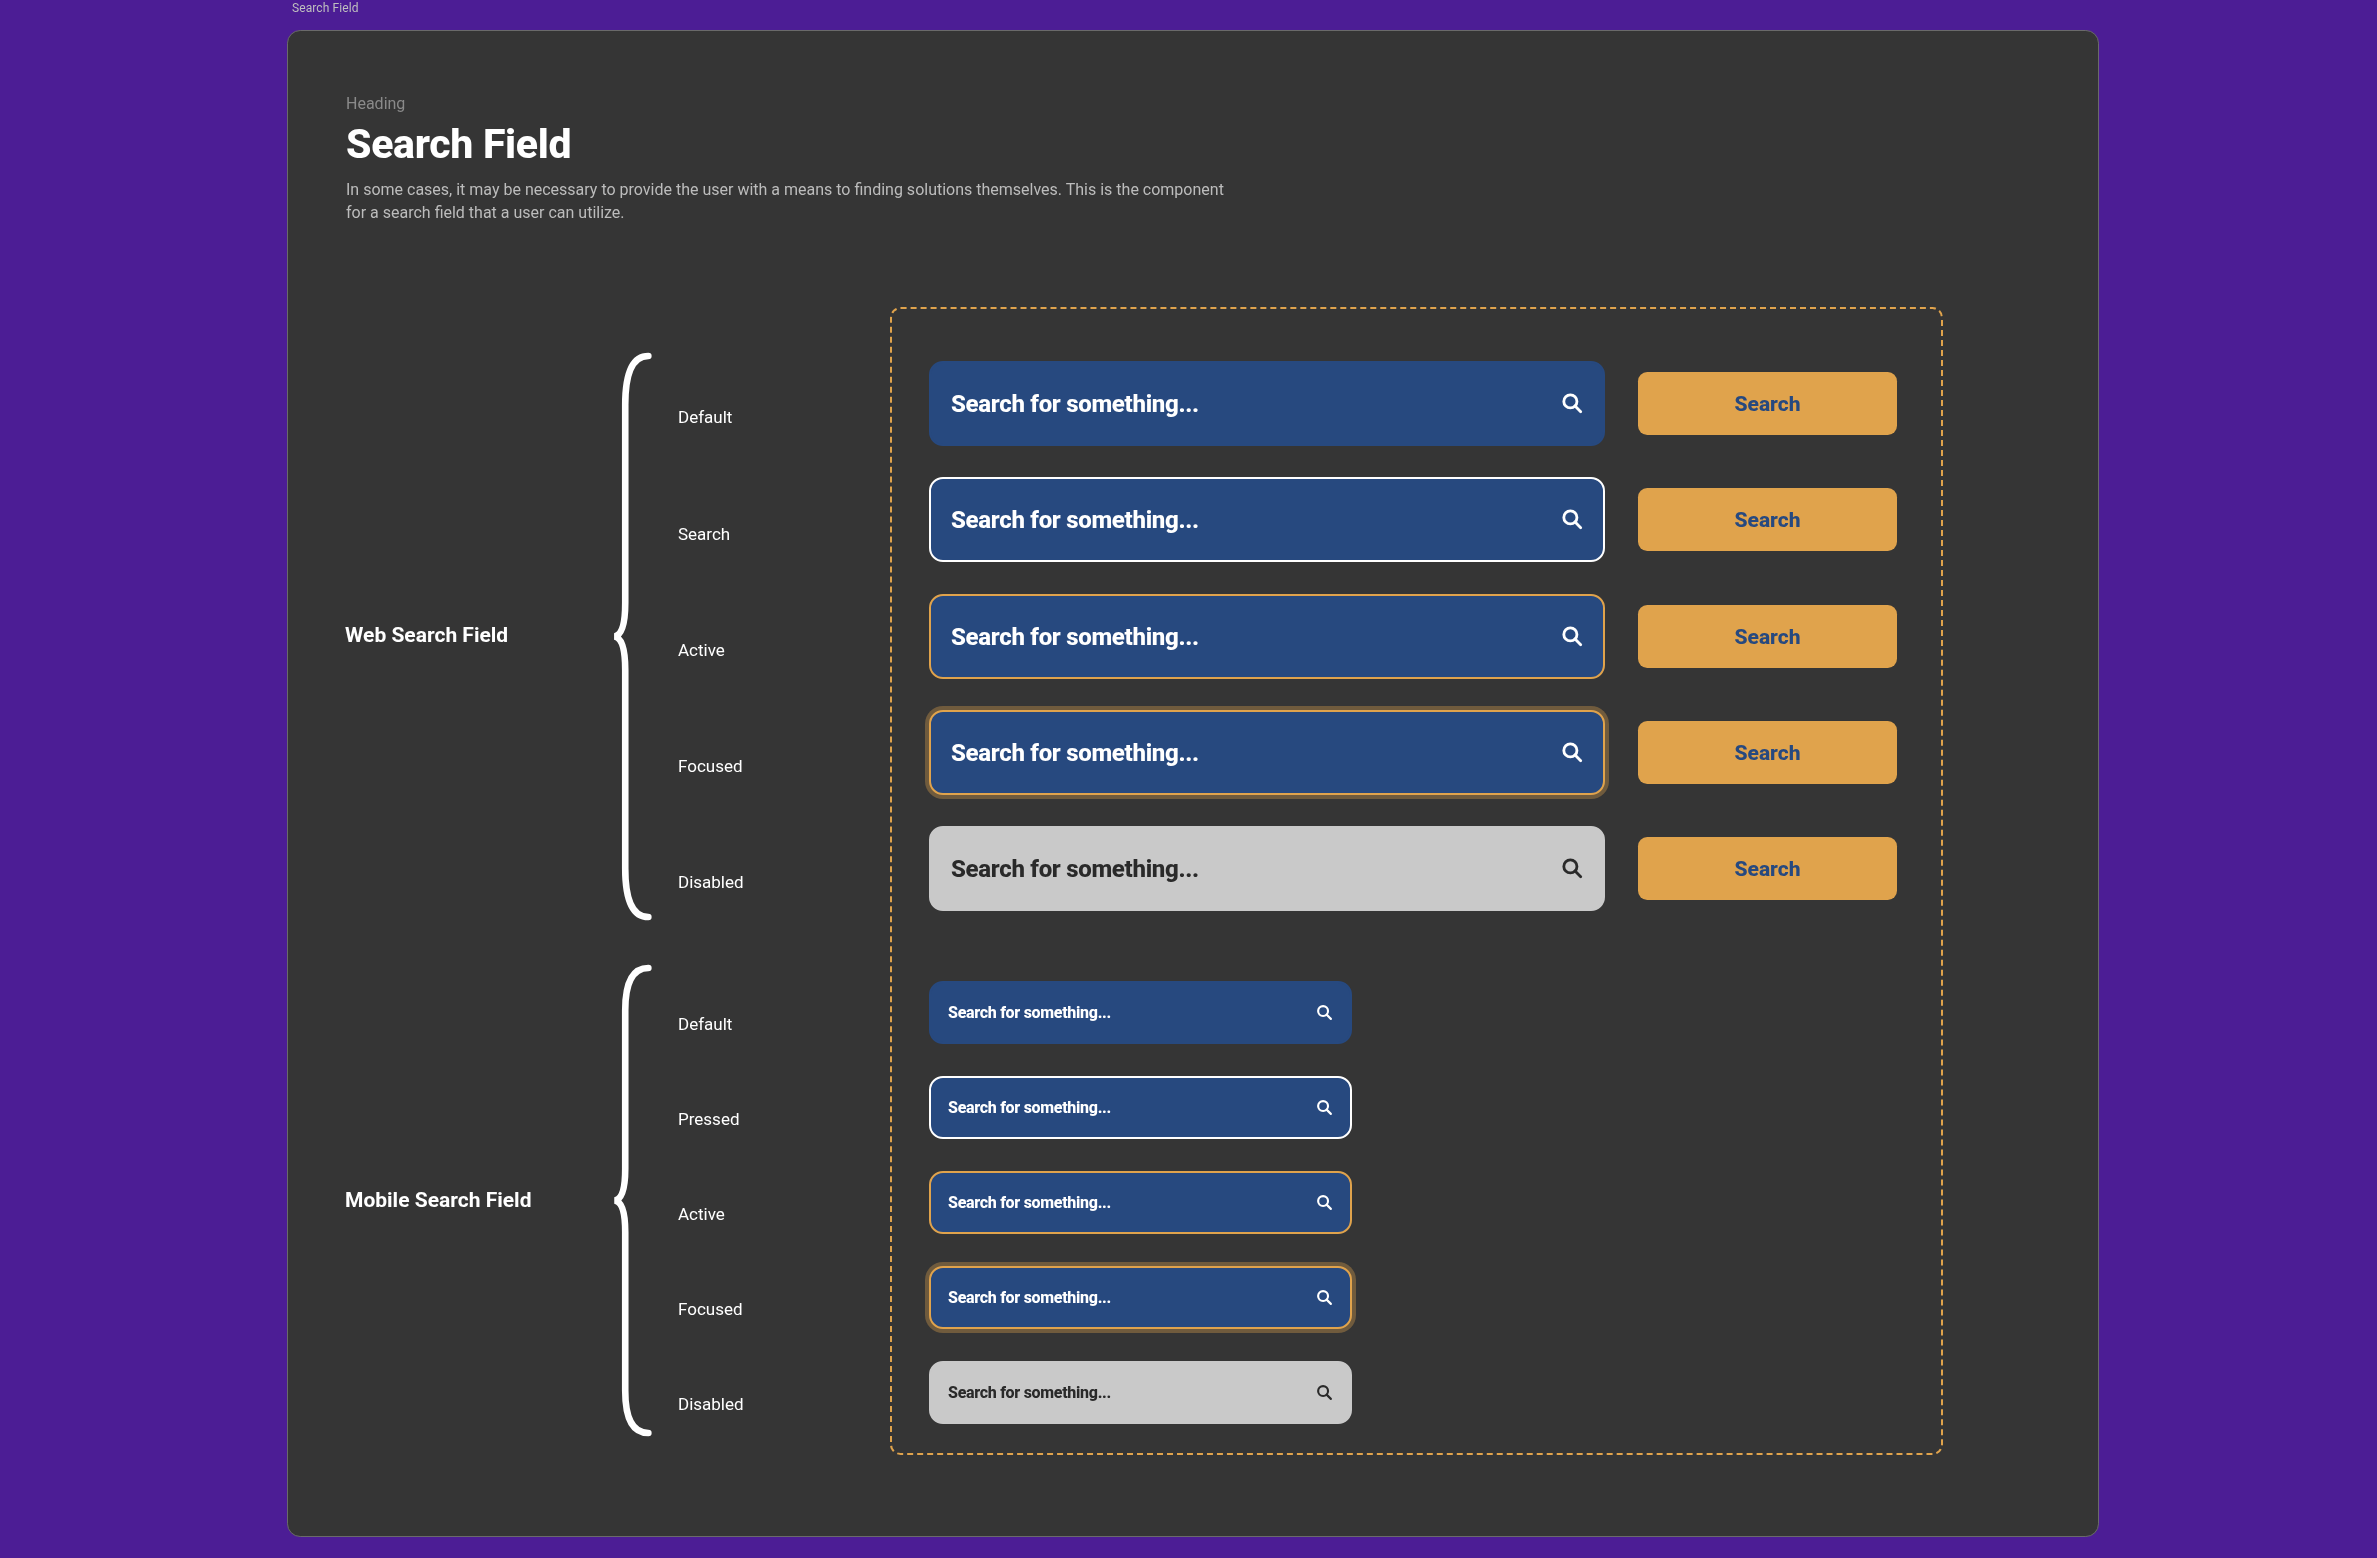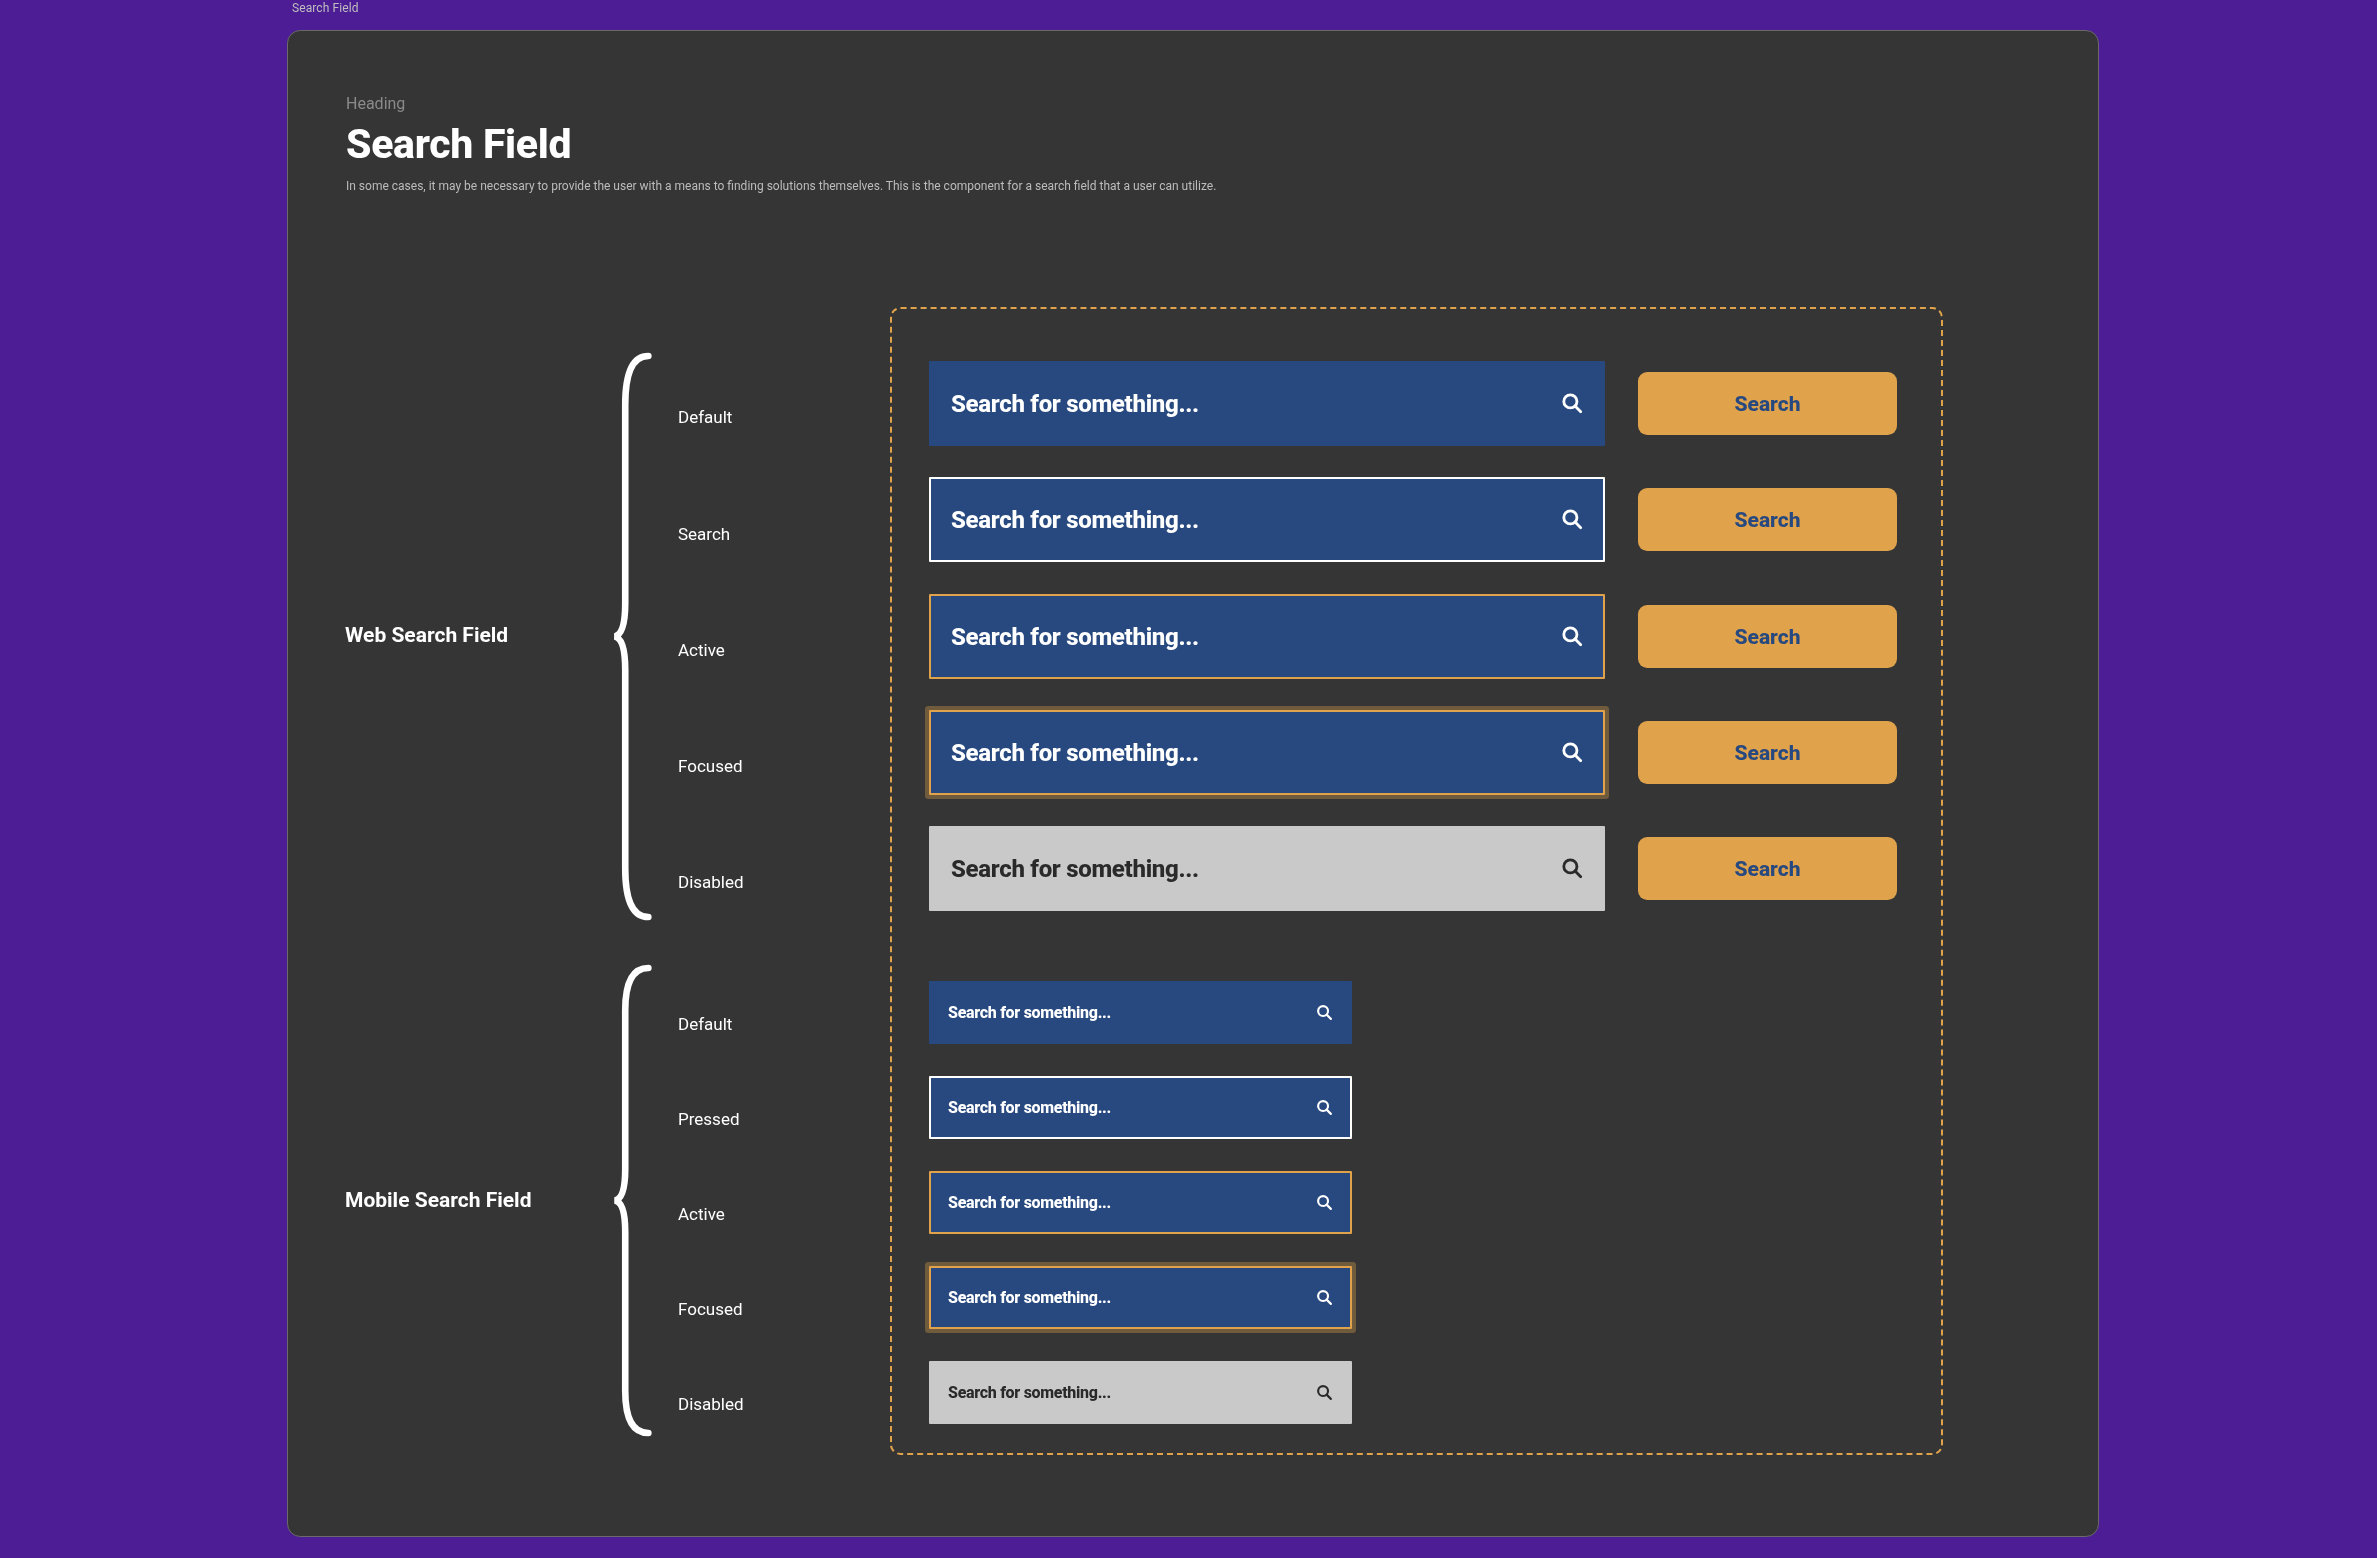--- a/index.html
+++ b/index.html
@@ -45,21 +45,21 @@
     margin-bottom: 6.6px;
   }
   .page-title {
     font-size: 41px;
     font-weight: 800;
     color: #ffffff;
     letter-spacing: -0.3px;
     margin-bottom: 10.6px;
   }
   .page-desc {
-    font-size: 12px;
+    font-size: 16px;
     color: #bcbcbc;
     line-height: 1.45;
     max-width: 898px;
   }
 
   .section-label {
     position: absolute;
     font-size: 21px;
     font-weight: 700;
     color: #ffffff;
@@ -118,21 +118,21 @@
   .search-row.web-0 { top: 330px; }
   .search-row.web-1 { top: 446px; }
   .search-row.web-2 { top: 563px; }
   .search-row.web-3 { top: 679px; }
   .search-row.web-4 { top: 795px; }
 
   .search-input-wrap {
     position: relative;
     display: flex;
     align-items: center;
-    border-radius: 1px;
+    border-radius: 14px;
   }
   .web .search-input-wrap {
     width: 676px;
     height: 85px;
     padding: 0 20px;
   }
   .search-input-wrap.default {
     background: #27497f;
     border: 2.6px solid #27497f;
   }

